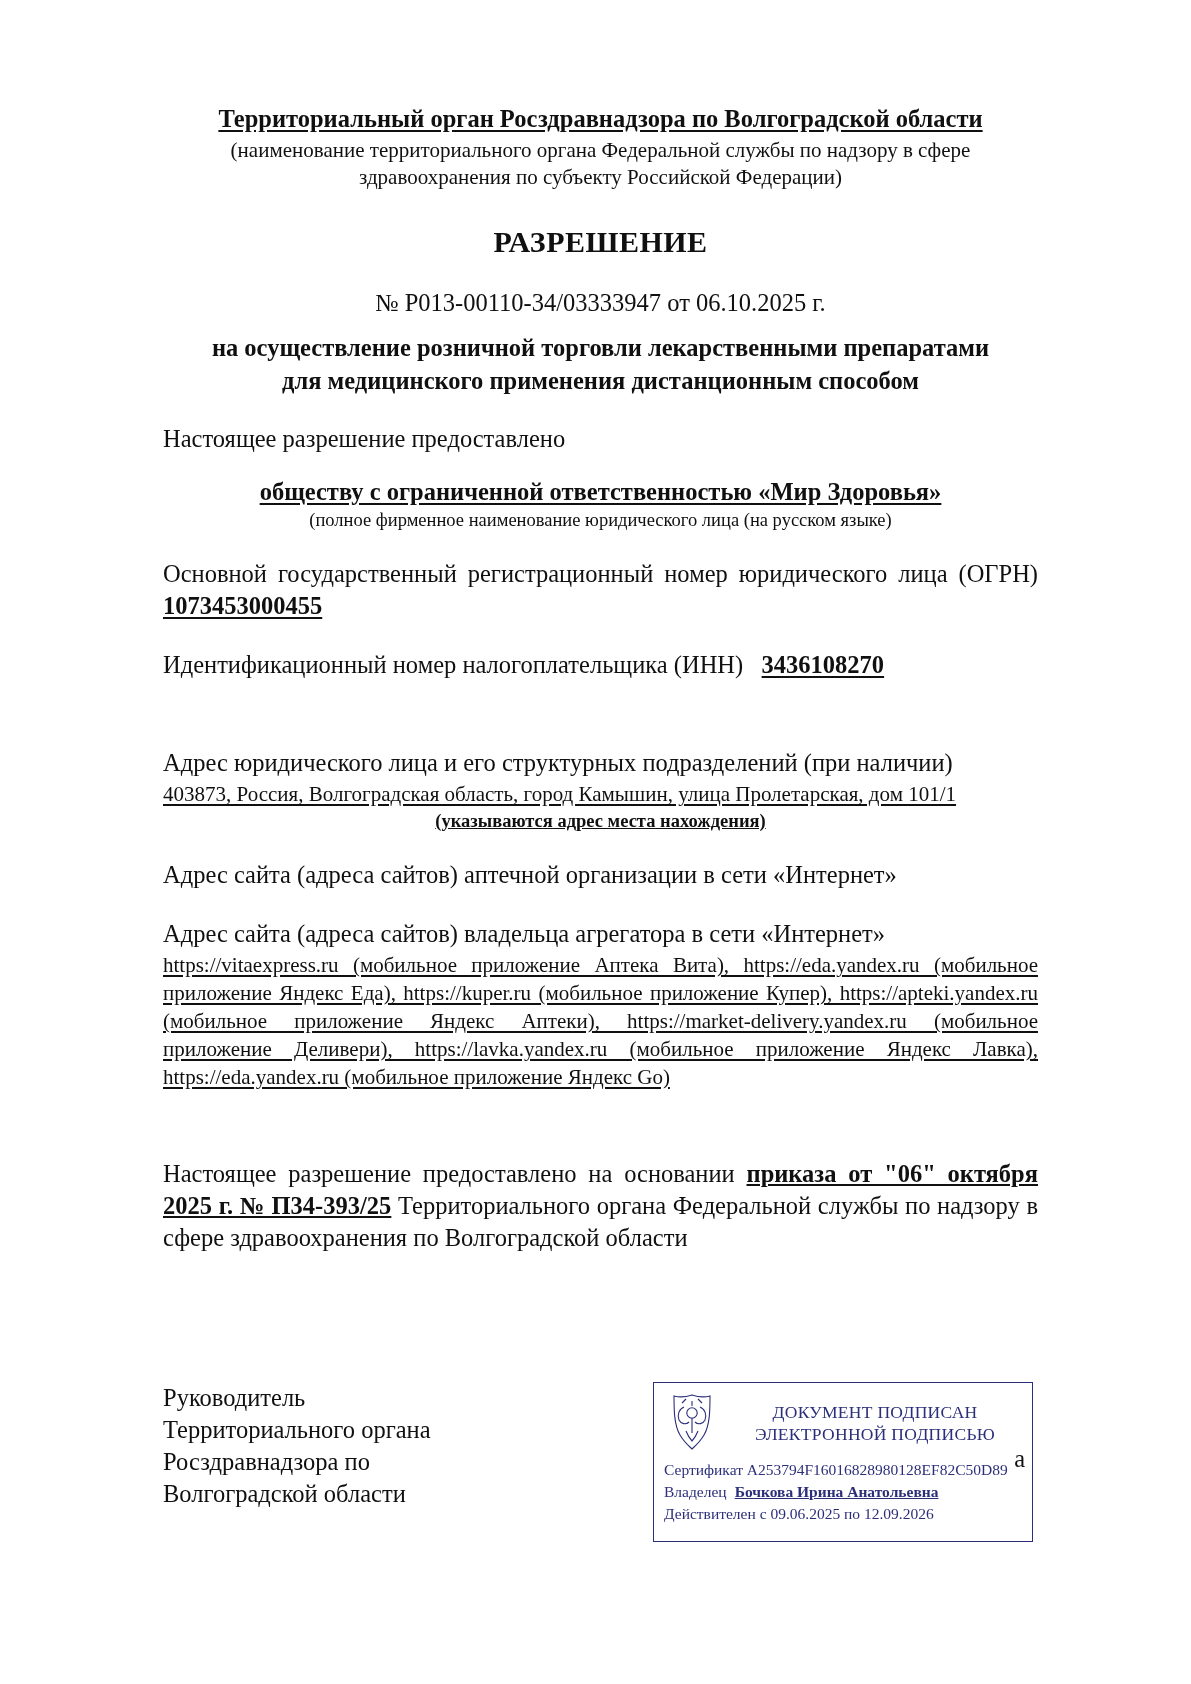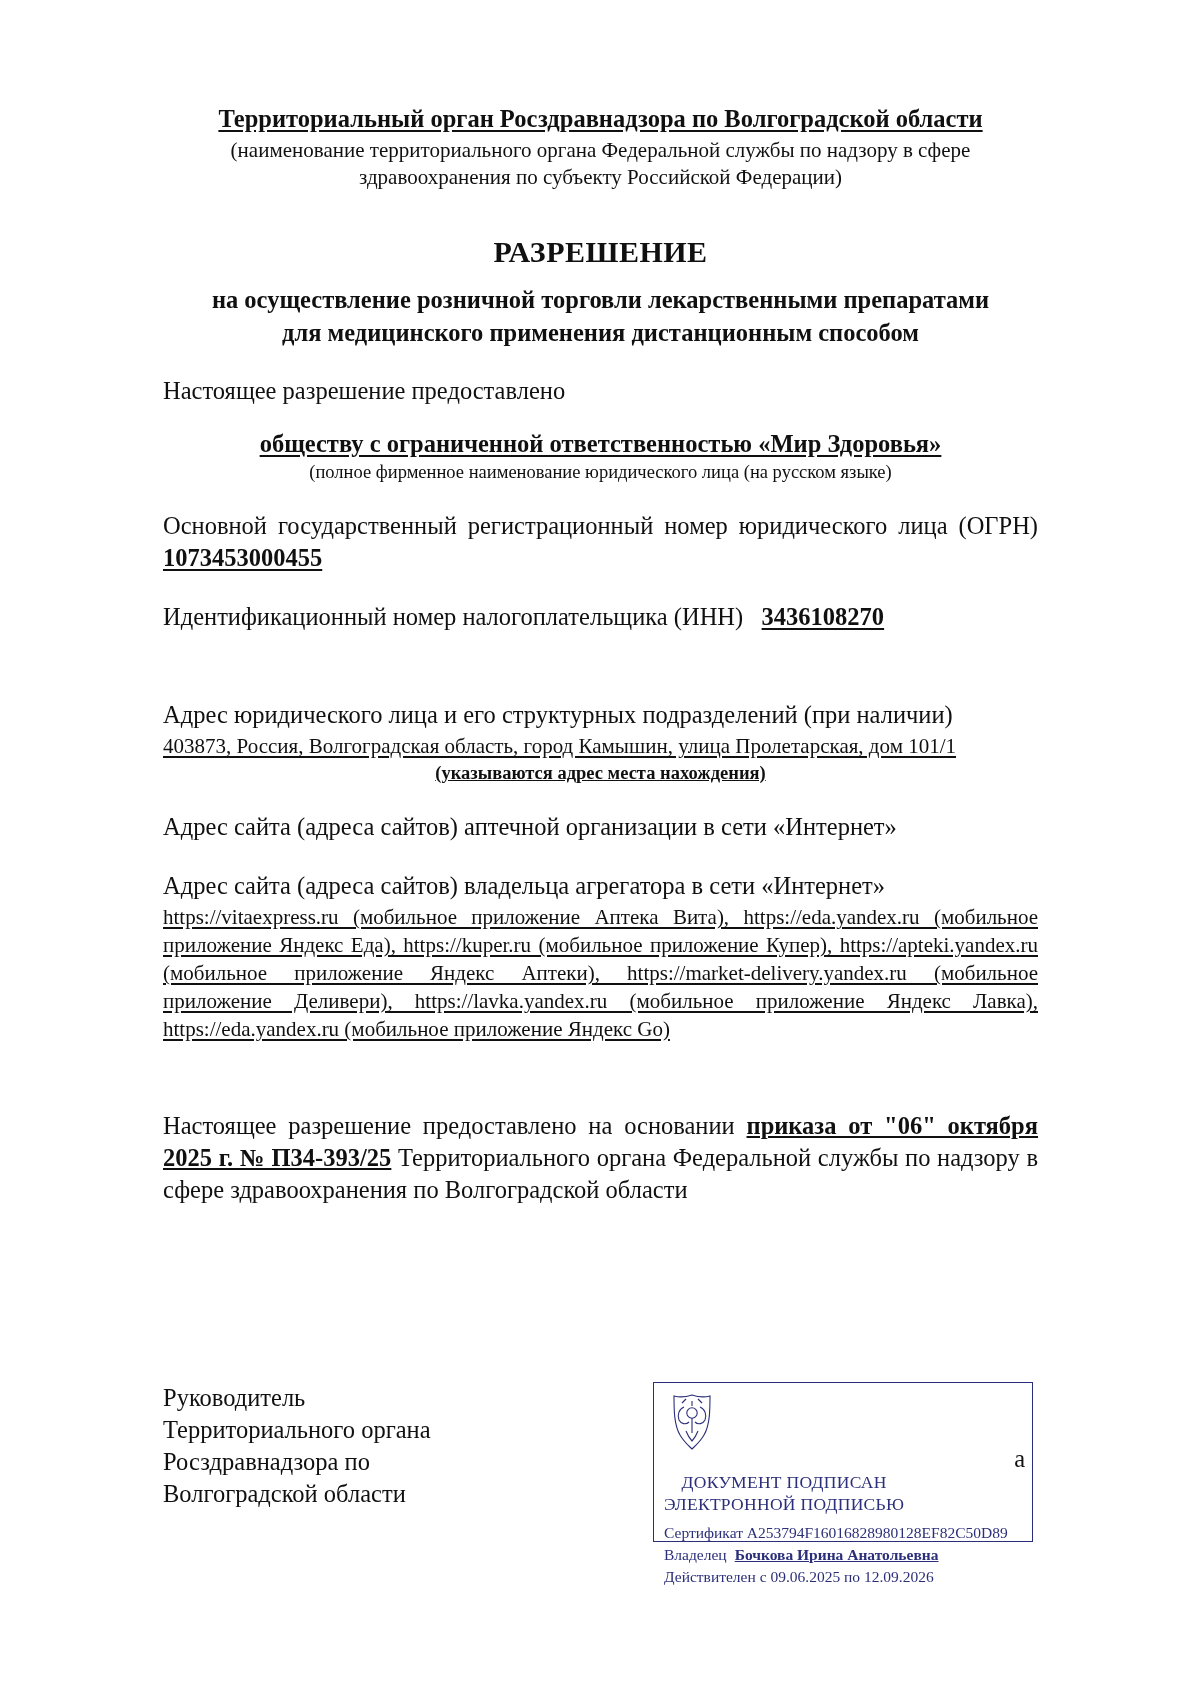--- a/index.html
+++ b/index.html
@@ -39,21 +39,21 @@
     font-size: 21px;
     line-height: 1.3;
     margin-top: 2px;
   }
 
   .doc-title {
     text-align: center;
     font-weight: bold;
     font-size: 30px;
     letter-spacing: 0.5px;
-    margin-top: 44px;
+    margin-top: 34px;
   }
   .doc-number {
     text-align: center;
     font-size: 24.5px;
     margin-top: 30px;
   }
   .doc-purpose {
     text-align: center;
     font-weight: bold;
     font-size: 24.5px;
@@ -130,21 +130,20 @@
     border: 1.6px solid #2b2f7a;
     box-sizing: border-box;
     padding: 8px 10px 6px 10px;
     color: #2b2f7a;
     font-family: "Liberation Serif", serif;
   }
   .stamp-top {
     display: flex;
     align-items: flex-start;
     gap: 8px;
-    flex-direction: column;
   }
   .emblem {
     width: 56px;
     height: 62px;
     flex: 0 0 56px;
     position: relative;
   }
   .stamp-head {
     flex: 1;
     text-align: center;
@@ -170,20 +169,21 @@
     <div class="org-line">
       <span class="u">Территориальный орган Росздравнадзора по Волгоградской области</span>
     </div>
     <div class="org-sub">
       <div>(наименование территориального органа  Федеральной службы по надзору в сфере</div>
       <div>здравоохранения по субъекту Российской Федерации)</div>
     </div>
 
     <div class="doc-title">РАЗРЕШЕНИЕ</div>
 
+    <div class="doc-number">№ Р013-00110-34/03333947 от 06.10.2025 г.</div>
 
     <div class="doc-purpose">
       <div>на осуществление розничной торговли лекарственными препаратами</div>
       <div>для медицинского применения дистанционным способом</div>
     </div>
 
     <div class="para nojust">Настоящее разрешение предоставлено</div>
 
     <div class="para tight center">
       <span class="u">обществу с ограниченной ответственностью «Мир Здоровья»</span>

